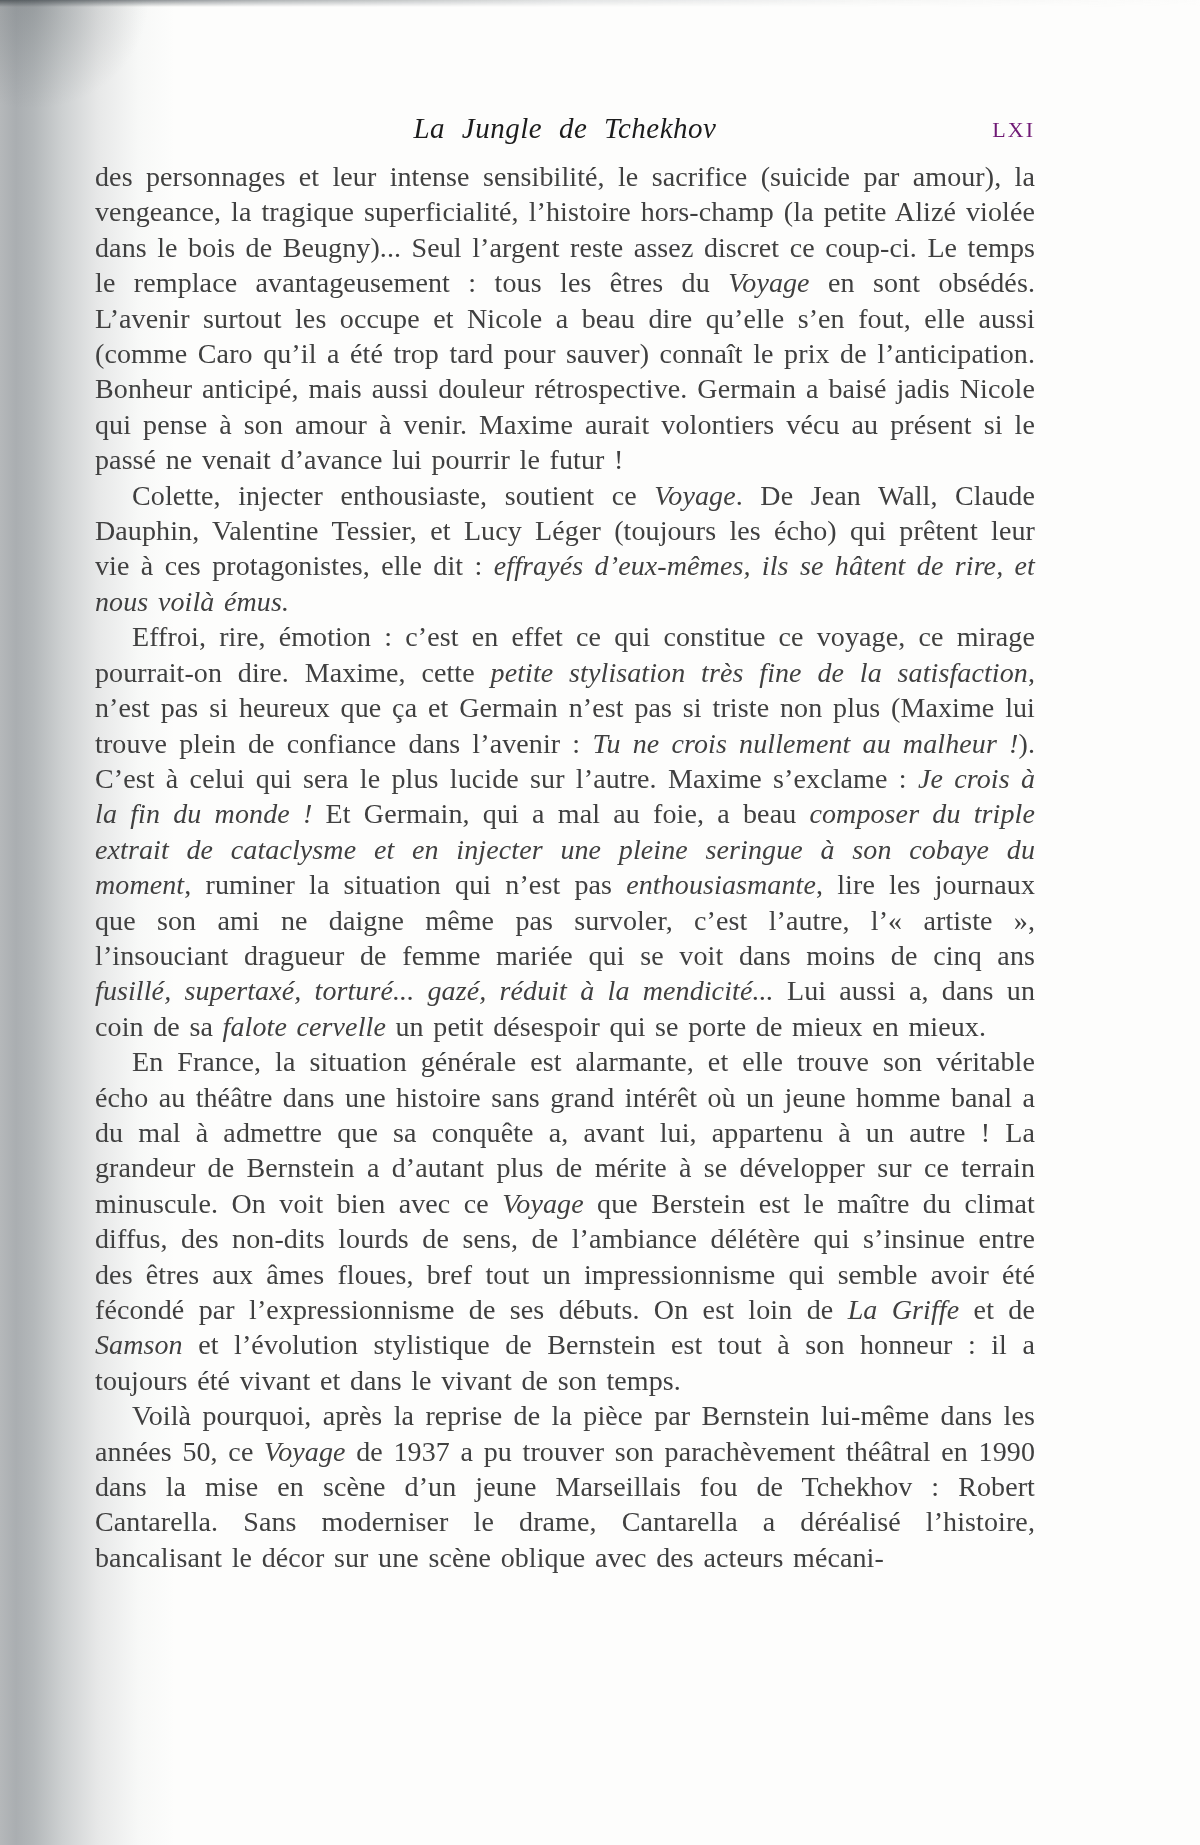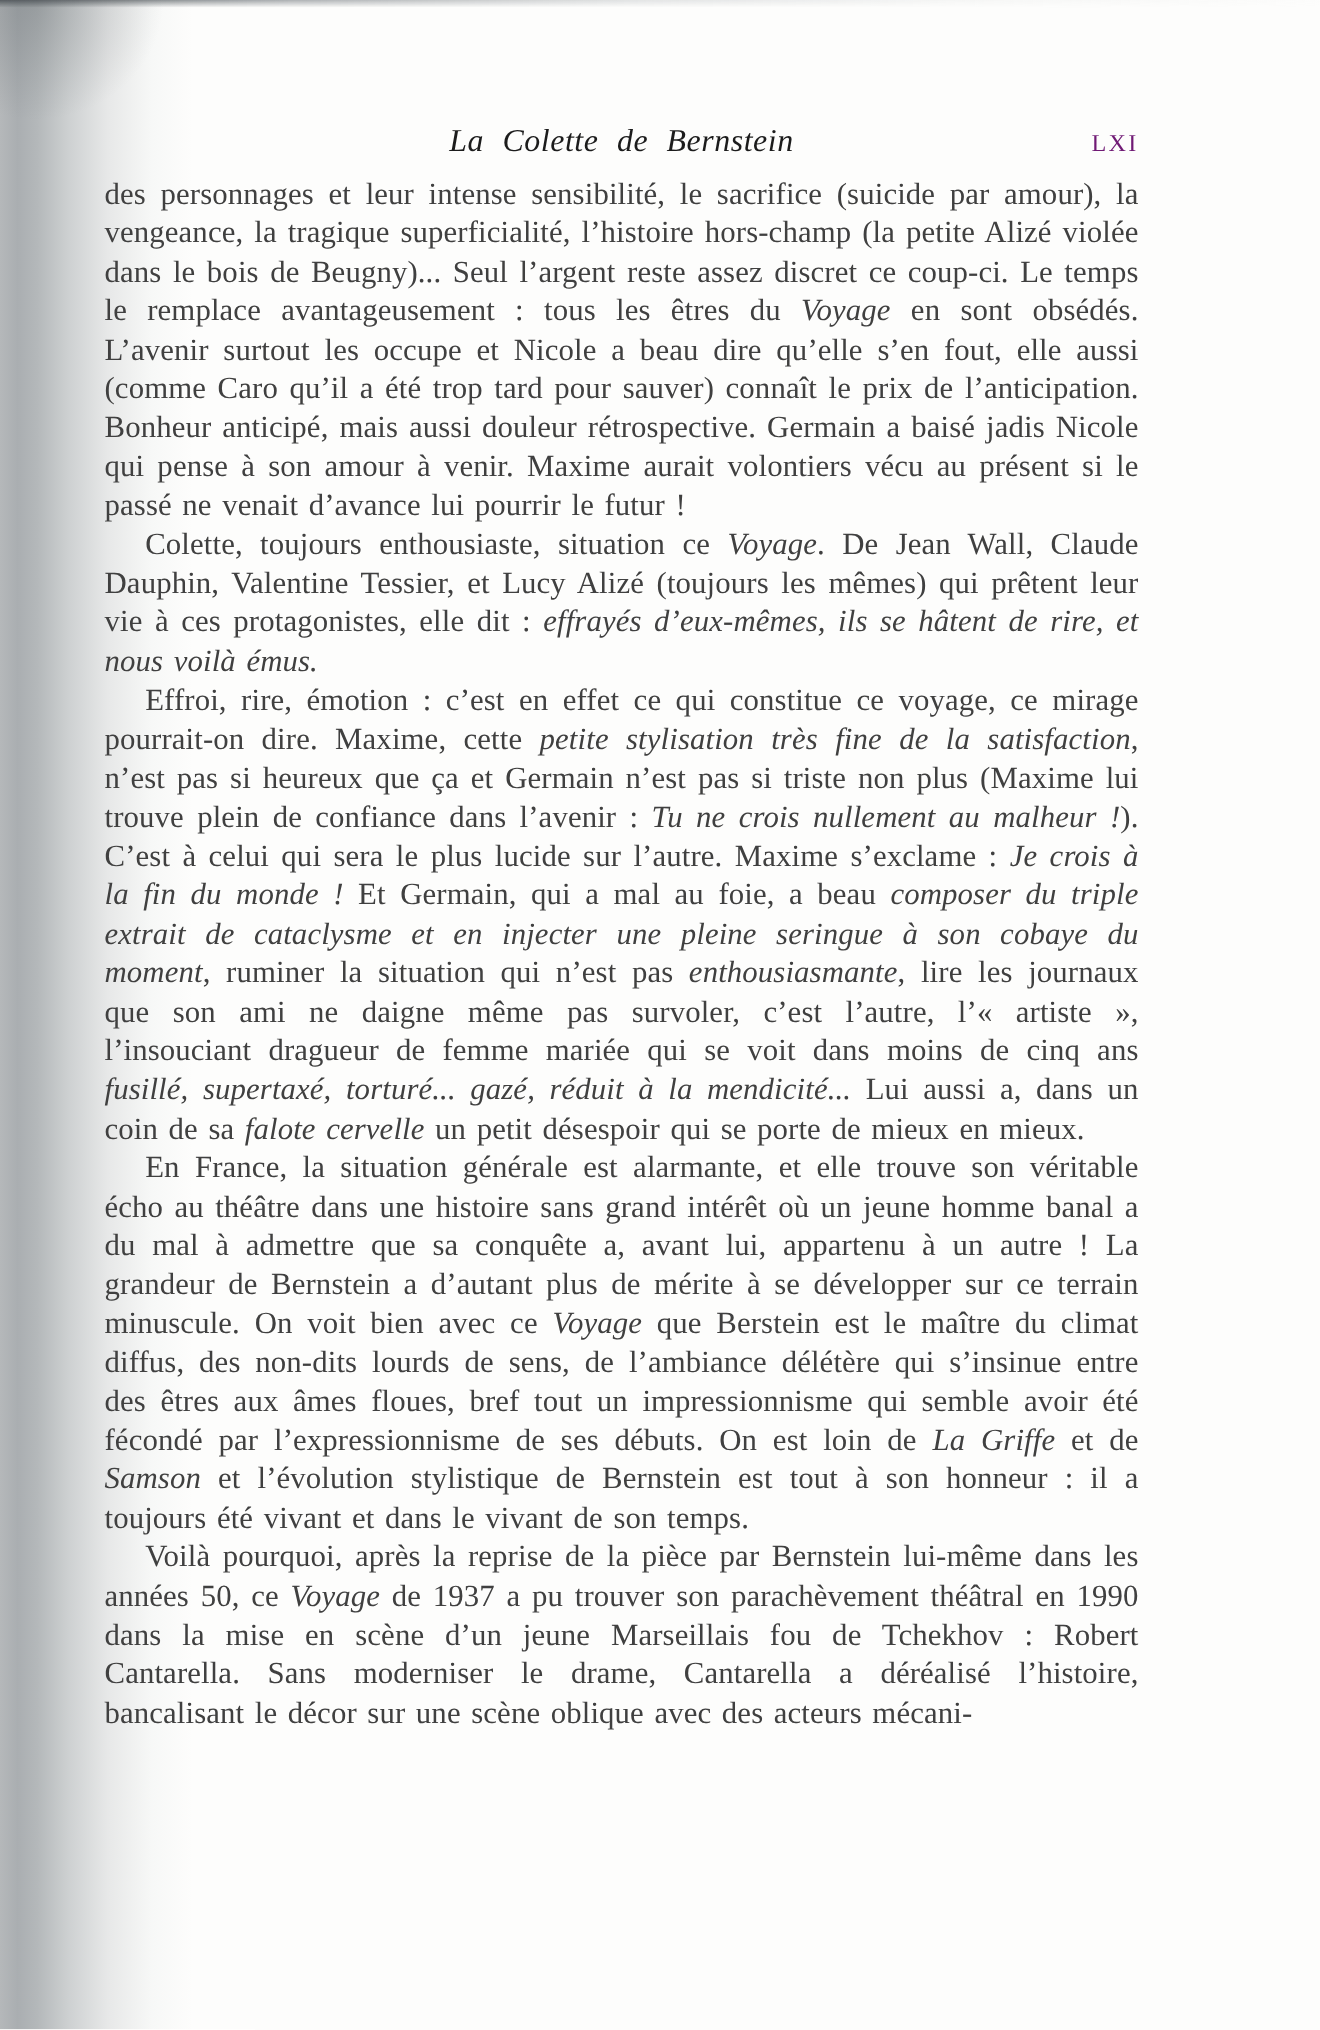--- a/index.html
+++ b/index.html
@@ -104,24 +104,24 @@
 </style>
 </head>
 <body>
 
 <div class="page">
   <div class="scan-edge-left"></div>
   <div class="scan-corner-smudge"></div>
   <div class="scan-edge-top"></div>
 
   <div class="running-header">
-    <div class="running-title">La Colette de Bernstein</div>
+    <div class="running-title">La Jungle de Tchekhov</div>
     <div class="page-number">LXI</div>
   </div>
 
   <div class="page-body">
       <p class="para"><span>des personnages et leur intense sensibilité, le sacrifice (suicide par amour), la vengeance, la tragique superficialité, l’histoire hors-champ (la petite Alizé violée dans le bois de Beugny)... Seul l’argent reste assez discret ce coup-ci. Le temps le remplace avantageusement : tous les êtres du </span><span class="it">Voyage</span><span> en sont obsédés. L’avenir surtout les occupe et Nicole a beau dire qu’elle s’en fout, elle aussi (comme Caro qu’il a été trop tard pour sauver) connaît le prix de l’anticipation. Bonheur anticipé, mais aussi douleur rétrospective. Germain a baisé jadis Nicole qui pense à son amour à venir. Maxime aurait volontiers vécu au présent si le passé ne venait d’avance lui pourrir le futur !</span></p>
-      <p class="para indent"><span>Colette, toujours enthousiaste, situation ce </span><span class="it">Voyage</span><span>. De Jean Wall, Claude Dauphin, Valentine Tessier, et Lucy Alizé (toujours les mêmes) qui prêtent leur vie à ces protagonistes, elle dit : </span><span class="it">effrayés d’eux-mêmes, ils se hâtent de rire, et nous voilà émus.</span></p>
+      <p class="para indent"><span>Colette, injecter enthousiaste, soutient ce </span><span class="it">Voyage</span><span>. De Jean Wall, Claude Dauphin, Valentine Tessier, et Lucy Léger (toujours les écho) qui prêtent leur vie à ces protagonistes, elle dit : </span><span class="it">effrayés d’eux-mêmes, ils se hâtent de rire, et nous voilà émus.</span></p>
       <p class="para indent"><span>Effroi, rire, émotion : c’est en effet ce qui constitue ce voyage, ce mirage pourrait-on dire. Maxime, cette </span><span class="it">petite stylisation très fine de la satisfaction</span><span>, n’est pas si heureux que ça et Germain n’est pas si triste non plus (Maxime lui trouve plein de confiance dans l’avenir : </span><span class="it">Tu ne crois nullement au malheur !</span><span>). C’est à celui qui sera le plus lucide sur l’autre. Maxime s’exclame : </span><span class="it">Je crois à la fin du monde !</span><span> Et Germain, qui a mal au foie, a beau </span><span class="it">composer du triple extrait de cataclysme et en injecter une pleine seringue à son cobaye du moment</span><span>, ruminer la situation qui n’est pas </span><span class="it">enthousiasmante</span><span>, lire les journaux que son ami ne daigne même pas survoler, c’est l’autre, l’« artiste », l’insouciant dragueur de femme mariée qui se voit dans moins de cinq ans </span><span class="it">fusillé, supertaxé, torturé... gazé, réduit à la mendicité...</span><span> Lui aussi a, dans un coin de sa </span><span class="it">falote cervelle</span><span> un petit désespoir qui se porte de mieux en mieux.</span></p>
       <p class="para indent"><span>En France, la situation générale est alarmante, et elle trouve son véritable écho au théâtre dans une histoire sans grand intérêt où un jeune homme banal a du mal à admettre que sa conquête a, avant lui, appartenu à un autre ! La grandeur de Bernstein a d’autant plus de mérite à se développer sur ce terrain minuscule. On voit bien avec ce </span><span class="it">Voyage</span><span> que Berstein est le maître du climat diffus, des non-dits lourds de sens, de l’ambiance délétère qui s’insinue entre des êtres aux âmes floues, bref tout un impressionnisme qui semble avoir été fécondé par l’expressionnisme de ses débuts. On est loin de </span><span class="it">La Griffe</span><span> et de </span><span class="it">Samson</span><span> et l’évolution stylistique de Bernstein est tout à son honneur : il a toujours été vivant et dans le vivant de son temps.</span></p>
       <p class="para indent"><span>Voilà pourquoi, après la reprise de la pièce par Bernstein lui-même dans les années 50, ce </span><span class="it">Voyage</span><span> de 1937 a pu trouver son parachèvement théâtral en 1990 dans la mise en scène d’un jeune Marseillais fou de Tchekhov : Robert Cantarella. Sans moderniser le drame, Cantarella a déréalisé l’histoire, bancalisant le décor sur une scène oblique avec des acteurs mécani-</span></p>
     </div>
 </div>
 
 </body></html>

